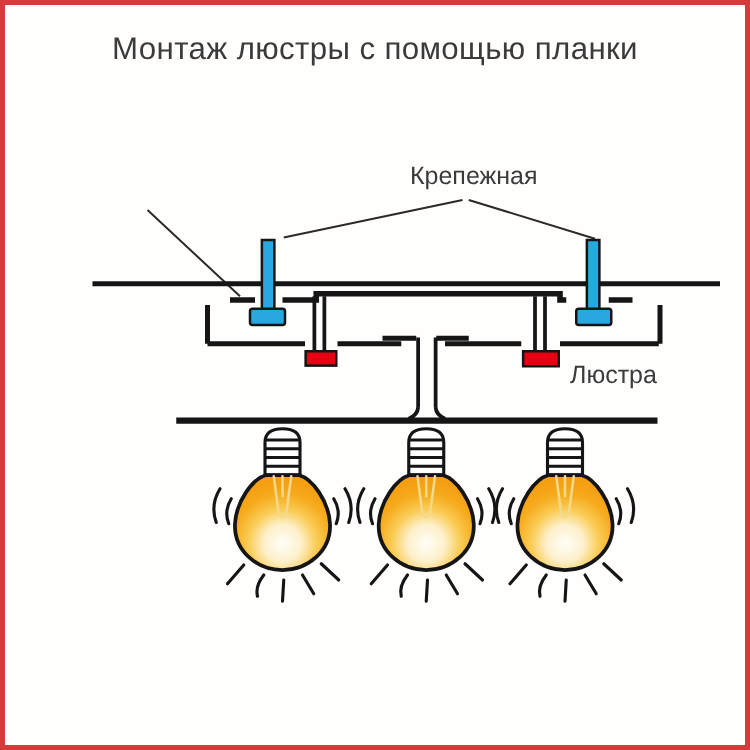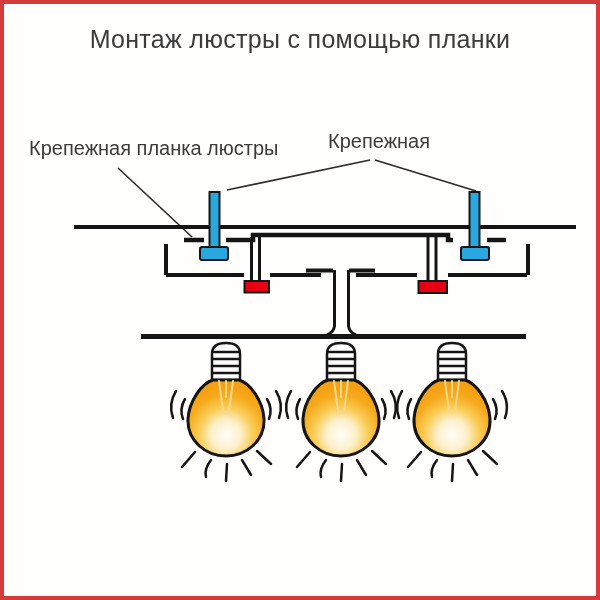--- a/index.html
+++ b/index.html
@@ -111,16 +111,16 @@
       <rect class="screw-part" x="457" y="243" width="28" height="13" rx="2"></rect>
     </g>
 
     <path class="ln" stroke-width="5" d="M 137,332.5 H 522"></path>
 
     <use href="#bulb" x="222" y="335"></use>
     <use href="#bulb" x="337" y="335"></use>
     <use href="#bulb" x="448" y="335"></use>
   </svg>
 
-  <div class="lbl lbl-bracket">Крепежная планка люстры</div>
   <div class="lbl lbl-screws">Крепежная</div>
+  <div class="lbl lbl-chandelier">Люстра</div>
 
 </div>
 
 </body></html>

